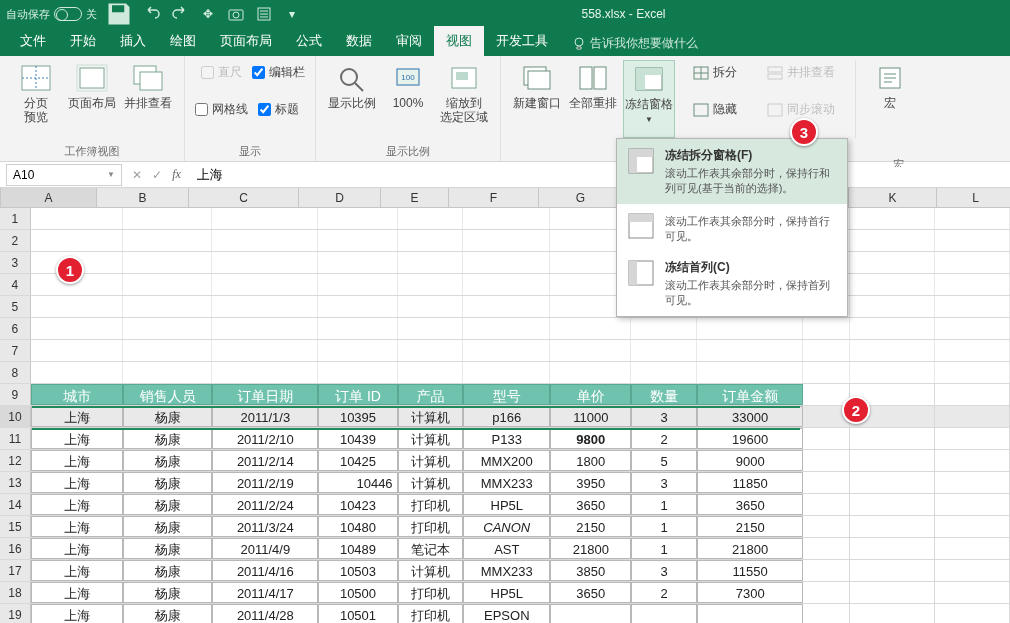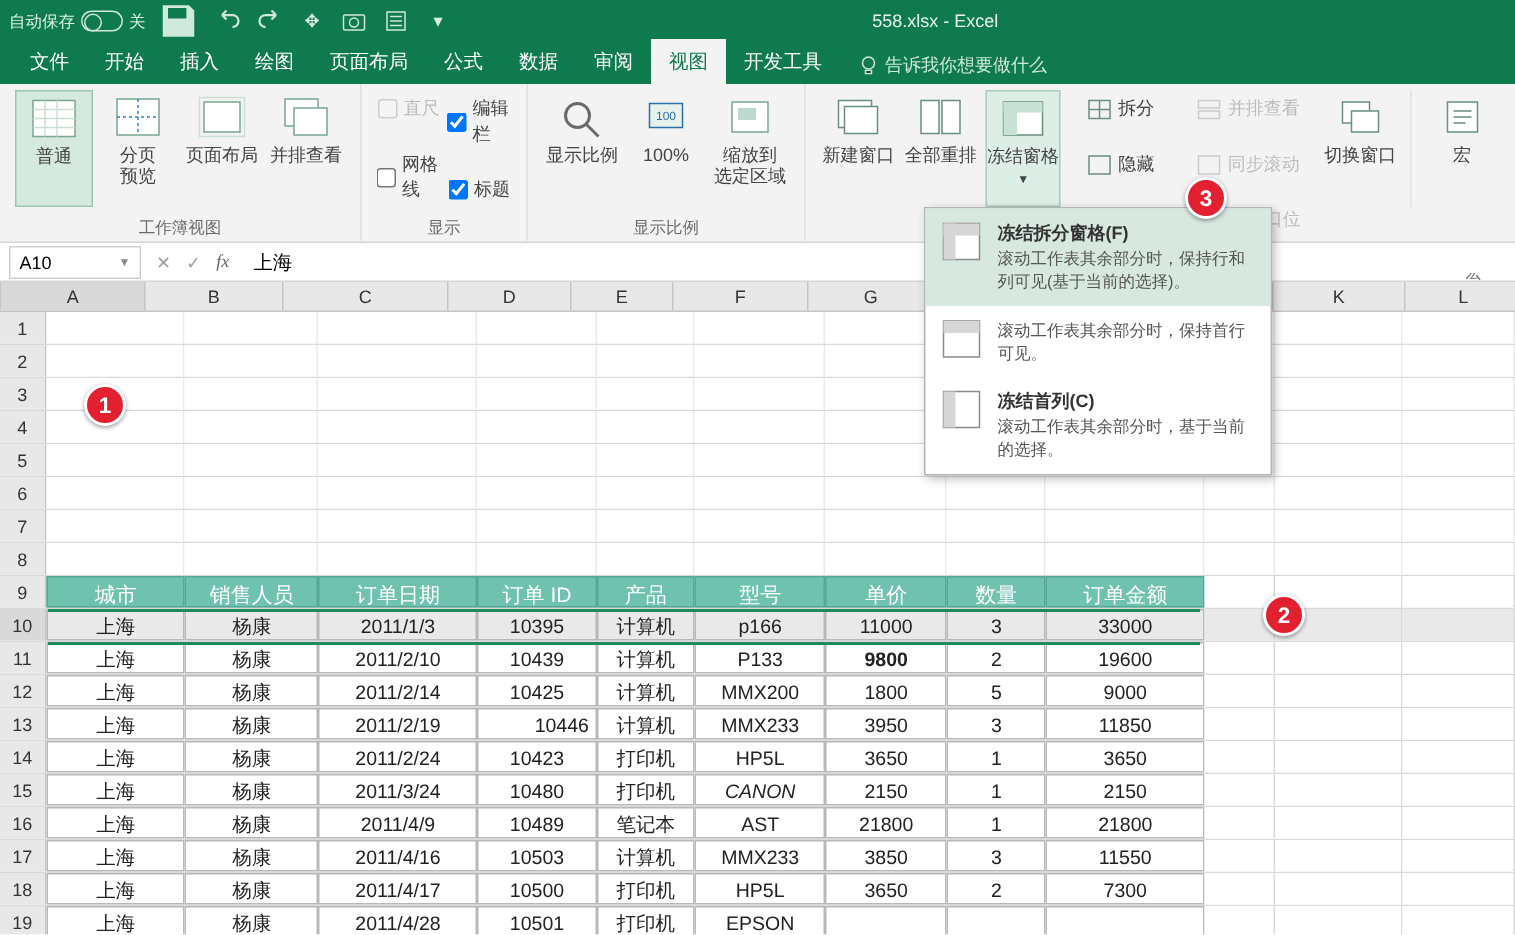--- a/index.html
+++ b/index.html
@@ -30,21 +30,21 @@
 .bigbtn { display:flex; flex-direction:column; align-items:center; justify-content:flex-start; width:52px; height:78px; padding-top:4px; gap:4px; text-align:center; line-height:1.2; cursor:pointer; }
 .bigbtn.sel { background:#d5e9de; border:1px solid #9ac7b2; }
 .icon32 { width:32px; height:28px; }
 .smallstack { display:flex; flex-direction:column; gap:20px; padding-top:4px;align-items:center; }
 .chk { display:flex; align-items:center; gap:4px; }
 .chk input { width:13px; height:13px; }
 .gray { color:#bdbdbd; }
 
 
 .formula-row { height:26px; border-bottom:1px solid #d6d6d6; display:flex; align-items:center; background:#fff; }
-.namebox { width:88px; height:22px; margin-left:6px; border:1px solid #cfcfcf; display:flex; align-items:center; padding:0 6px; justify-content:space-between; }
+.namebox { width:116px; height:22px; margin-left:6px; border:1px solid #cfcfcf; display:flex; align-items:center; padding:0 6px; justify-content:space-between; }
 .fx-btns { display:flex; align-items:center; gap:10px; margin:0 10px; color:#a0a0a0; }
 .fx-btns span:last-child { font-style:italic; font-family:Georgia,serif; color:#666; }
 .formula-input { flex:1; border:none; outline:none; font-size:13px; padding-left:6px; }
 
 
 .grid-area { position:absolute; top:188px; left:0; right:0; bottom:0; background:#fff; overflow:hidden; }
 .colheads { display:flex; height:20px; background:#e8e8e8; border-bottom:1px solid #c6c6c6; }
 .colheads .corner { width:32px; border-right:1px solid #c6c6c6; background:#e8e8e8; }
 .colheads .ch { border-right:1px solid #c6c6c6; text-align:center; font-size:12px; color:#333; line-height:20px; }
 .gridrow { display:flex; height:22px; border-bottom:1px solid #d9d9d9; }
@@ -138,27 +138,20 @@
         <circle cx="7" cy="5" r="4" fill="none" stroke="#cfe9dc"></circle>
         <path stroke="#cfe9dc" d="M5 10h4v2H5z"></path>
       </svg>
     <span>告诉我你想要做什么</span>
   </div>
 </div>
 
 <div class="ribbon">
   <div class="group">
     <div class="group-body">
-      <div class="bigbtn sel">
-        <svg class="icon32" viewBox="0 0 32 28">
-            <rect x="2" y="2" width="28" height="24" fill="#fff" stroke="#7aa68f"></rect>
-            <path stroke="#c9dfd4" d="M2 8h28M2 14h28M2 20h28M10 2v24M18 2v24"></path>
-          </svg>
-        <span>普通</span>
-      </div>
       <div class="bigbtn">
         <svg class="icon32" viewBox="0 0 32 28">
             <rect x="2" y="2" width="28" height="24" fill="#fff" stroke="#7aa68f"></rect>
             <path stroke="#3a7fbf" stroke-dasharray="2 2" d="M16 2v24M2 14h28"></path>
           </svg>
         <span style="white-space:pre-line;">分页
 预览</span>
       </div>
       <div class="bigbtn">
         <svg class="icon32" viewBox="0 0 32 28">
@@ -292,27 +285,20 @@
             </svg>
             <span>同步滚动</span>
           </div>
         <div class="chk">
             <svg width="16" height="14">
               <rect x="1" y="1" width="14" height="12" fill="none" stroke="#ccc"></rect>
             </svg>
             <span>重设窗口位置</span>
           </div>
       </div>
-      <div class="bigbtn">
-        <svg class="icon32" viewBox="0 0 32 28">
-            <rect x="4" y="4" width="18" height="14" fill="#fff" stroke="#6a8f7c"></rect>
-            <rect x="10" y="10" width="18" height="14" fill="#fff" stroke="#6a8f7c"></rect>
-          </svg>
-        <span>切换窗口</span>
-      </div>
       <div style="width:1px;background:#e1e1e1;height:78px;margin:0 4px;"></div>
       <div class="bigbtn">
         <svg class="icon32" viewBox="0 0 32 28">
             <rect x="6" y="4" width="20" height="20" fill="#fff" stroke="#6a8f7c"></rect>
             <path stroke="#6a8f7c" d="M10 10h12M10 14h12M10 18h8"></path>
           </svg>
         <span>宏</span>
       </div>
     </div>
     <div class="group-label" style="align-self:flex-end;margin-right:12px;">宏</div>
@@ -663,20 +649,20 @@
         <div class="desc">滚动工作表其余部分时，保持首行可见。</div>
       </div>
     </div>
     <div class="freeze-item">
       <svg class="ic" viewBox="0 0 28 28">
         <rect x="2" y="2" width="24" height="24" fill="#fff" stroke="#8a8a8a"></rect>
         <rect x="2" y="2" width="8" height="24" fill="#d6d6d6"></rect>
       </svg>
       <div>
         <div class="tt">冻结首列(C)</div>
-        <div class="desc">滚动工作表其余部分时，基于当前的选择。</div>
+        <div class="desc">滚动工作表其余部分时，保持首列可见。</div>
       </div>
     </div>
   </div>
 
 <div class="badge b1">1</div>
 <div class="badge b2">2</div>
 <div class="badge b3">3</div>
 
 </body></html>

